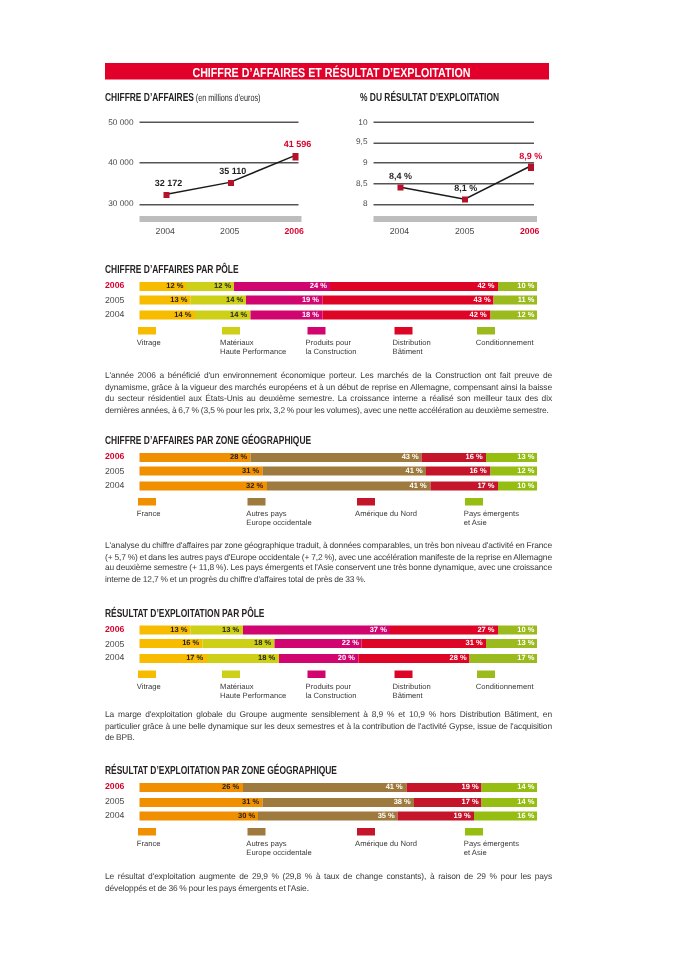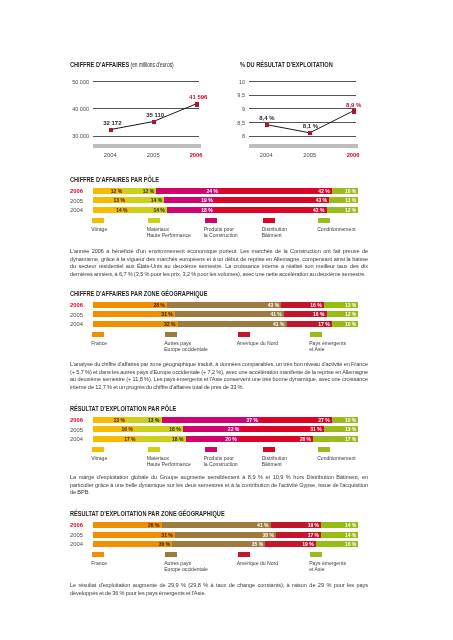--- a/index.html
+++ b/index.html
@@ -25,20 +25,23 @@
 .ylab{position:absolute;font-size:5.8px;color:#4a4a4a;white-space:nowrap;}
 .ylab.hl{color:#d9002b;font-weight:bold;}
 .lgbox{position:absolute;height:5px;}
 .lgtxt{position:absolute;font-size:5.1px;color:#3a3a3a;text-align:left;line-height:5px;white-space:nowrap;}
 .para{position:absolute;font-size:5.6px;color:#3a3a3a;line-height:7.5px;text-align:justify;letter-spacing:-0.07px;word-spacing:-0.24px;}
 </style>
 </head>
 <body>
 
 <div id="page">
+    <div class="banner" style="background:#e2002a">
+      <div class="banner-title">CHIFFRE D’AFFAIRES ET RÉSULTAT D’EXPLOITATION</div>
+    </div>
     <div class="sec-title" style="left:70px;top:60px;"><span>CHIFFRE D’AFFAIRES</span><span class="sub"> (en millions d’euros)</span></div>
     <div class="gridline" style="left:93px;top:135.5px;width:106px;"></div>
     <div class="ytick" style="left:69px;top:133.3px;width:20px;">30 000</div>
     <div class="gridline" style="left:93px;top:108.3px;width:106px;"></div>
     <div class="ytick" style="left:69px;top:106.0px;width:20px;">40 000</div>
     <div class="gridline" style="left:93px;top:81.0px;width:106px;"></div>
     <div class="ytick" style="left:69px;top:78.8px;width:20px;">50 000</div>
     <div class="axisbar" style="left:93px;top:143.5px;width:108px;"></div>
     <svg width="453" height="640" style="position:absolute;left:0;top:0;pointer-events:none;">
       <polyline points="110.2,129.6 153.2,121.6 196.1,103.9" fill="none" stroke="#1a1a1a" stroke-width="1"></polyline>

